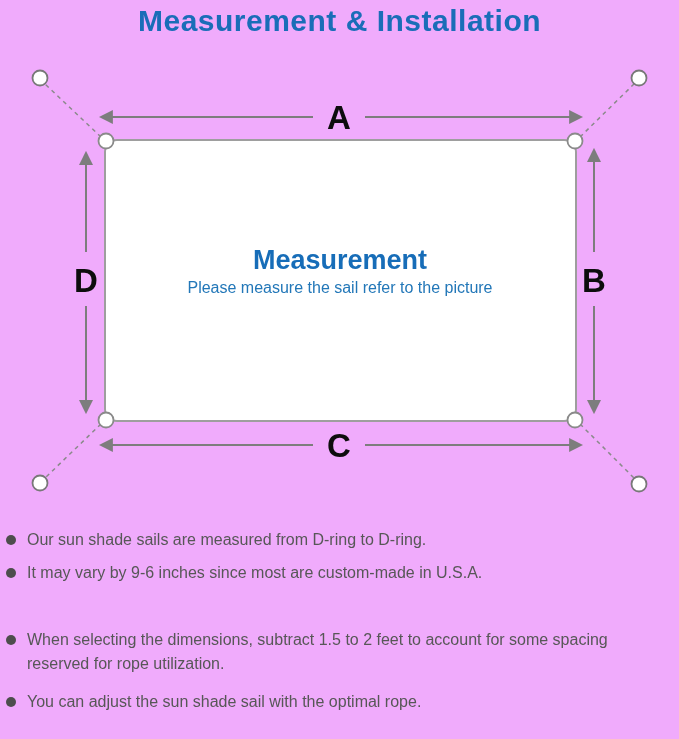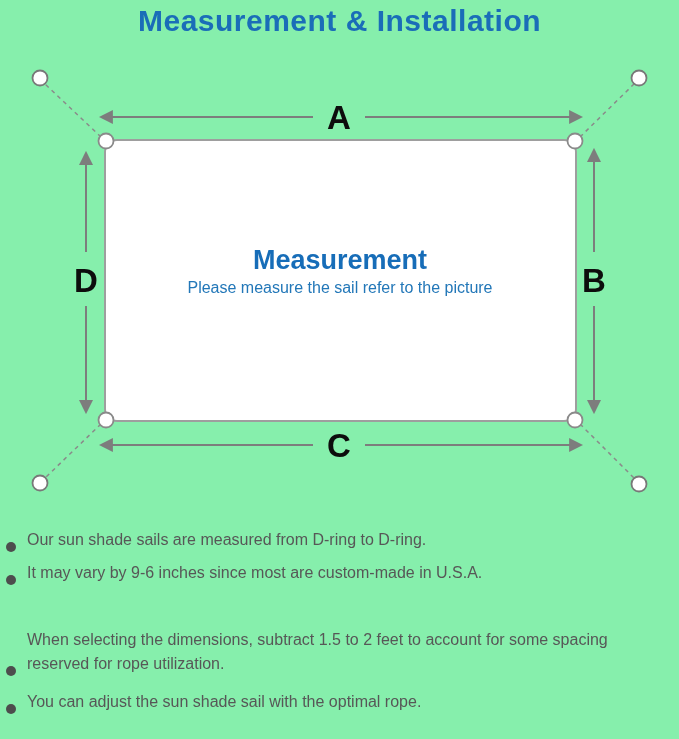--- a/index.html
+++ b/index.html
@@ -1,20 +1,20 @@
 <!DOCTYPE html>
 <html><head>
 <meta charset="utf-8">
 <style>
   html, body { margin: 0; padding: 0; background: #ffffff; }
   .page {
     position: relative;
     width: 679px;
     height: 739px;
-    background: #86efac;
+    background: #f0abfc;
     overflow: hidden;
     font-family: "Liberation Sans", sans-serif;
   }
   .title {
     position: absolute;
     top: 0;
     left: 0;
     width: 679px;
     margin: 0;
     text-align: center;
@@ -50,21 +50,21 @@
     position: absolute;
     top: 528px;
     left: 5px;
     width: 660px;
     margin: 0;
     padding: 0;
     list-style: none;
   }
   .notes li {
     display: flex;
-    align-items: flex-end;
+    align-items: flex-start;
     margin: 0 0 9px 0;
     color: #575757;
     font-size: 16px;
     line-height: 24px;
   }
   .notes li.gap-after { margin-bottom: 14px; margin-top: 43px; }
   .notes .dot {
     flex: 0 0 auto;
     width: 10px;
     height: 10px;

